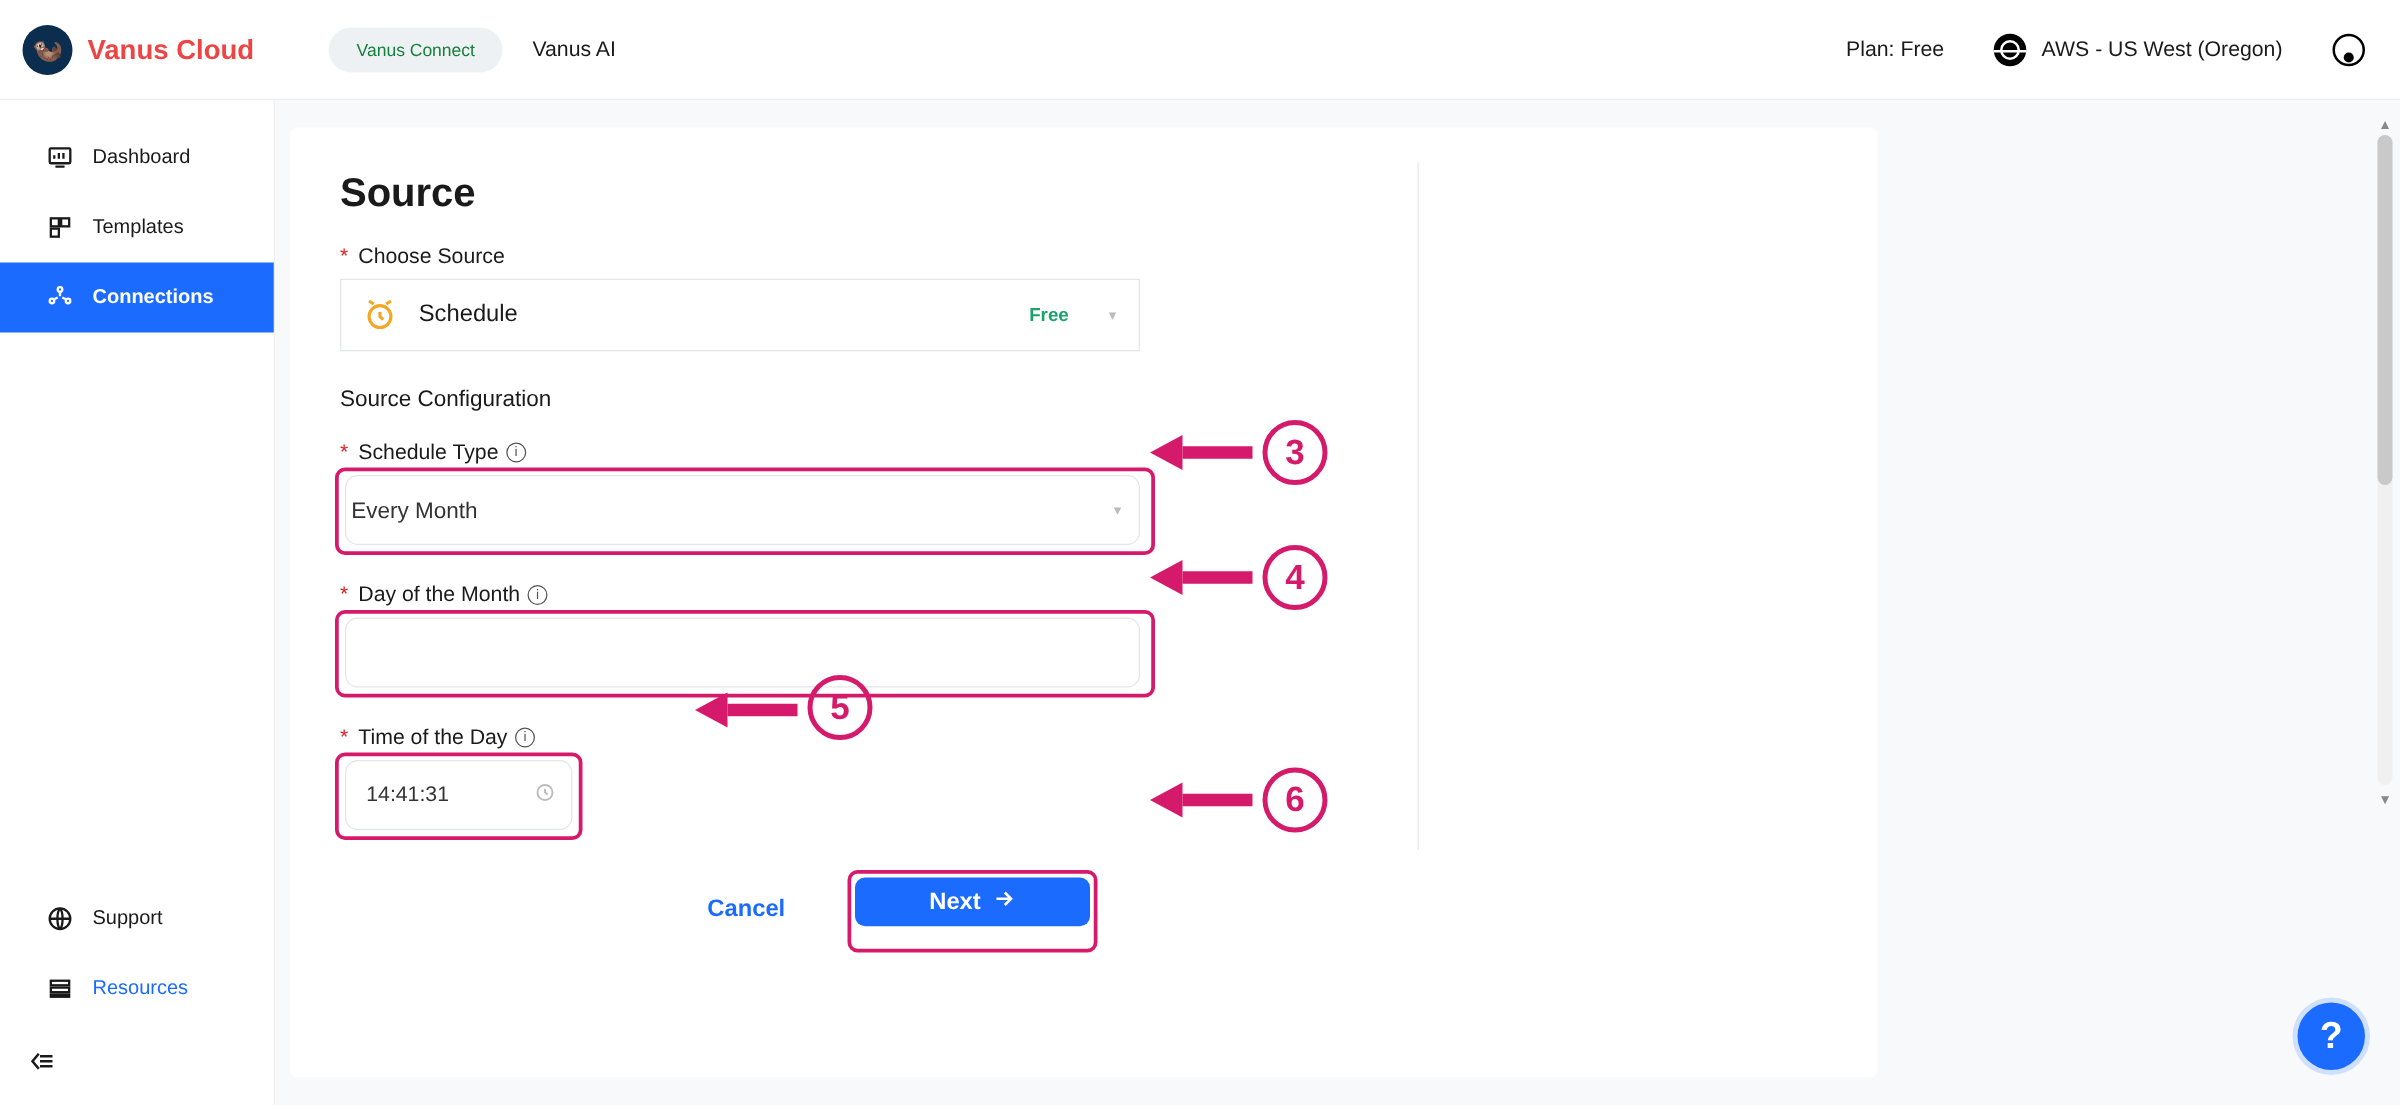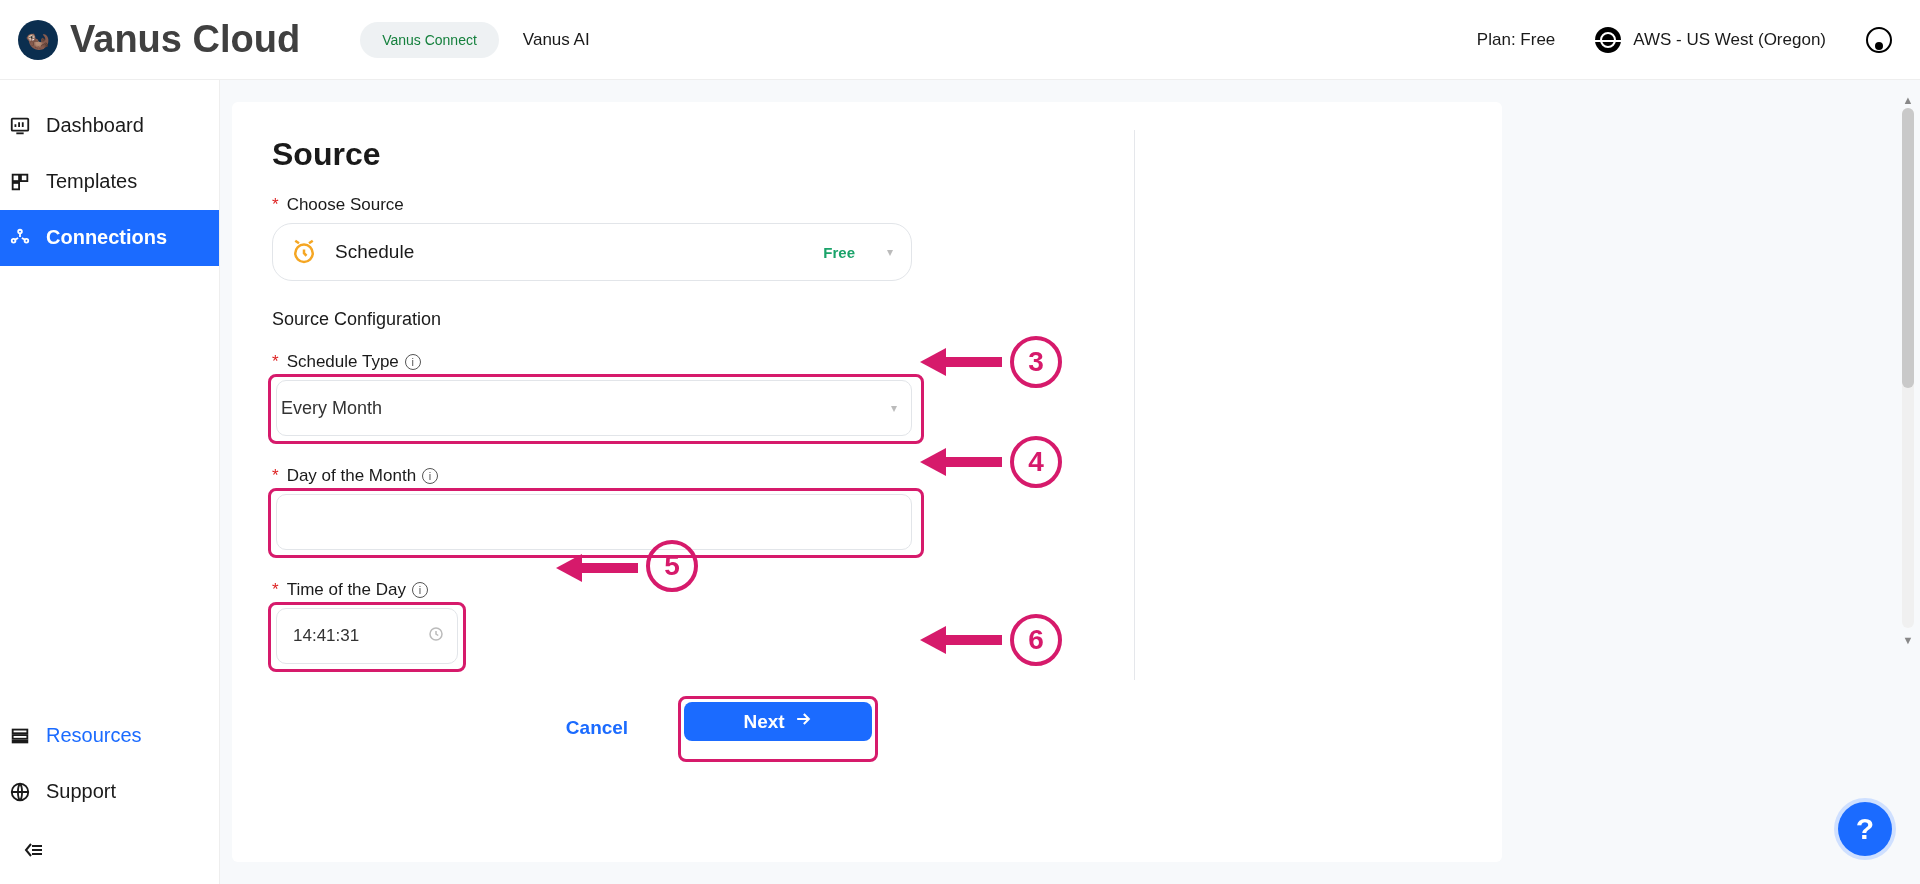--- a/index.html
+++ b/index.html
@@ -2,53 +2,53 @@
 <html><head>
   <meta charset="utf-8">
   <style>
     * { box-sizing:border-box; margin:0; padding:0; font-family:'Segoe UI',Arial,sans-serif; }
     body { width:1920px; height:884px; background:#fff; overflow:hidden; position:relative; }
 
     
     .hdr { height:80px; width:100%; display:flex; align-items:center; padding:0 28px 0 18px; border-bottom:1px solid #eee; position:relative; z-index:5; }
     .logo-wrap { display:flex; align-items:center; gap:12px; margin-right:60px; }
     .logo-badge { width:40px; height:40px; border-radius:50%; background:#0b2e4f; display:flex; align-items:center; justify-content:center; color:#fff; font-size:20px; }
-    .logo-text { font-size:38px; font-weight:800; color:#404040; }
+    .logo-text { font-size:22px; font-weight:800; color:#ef4444; }
     .nav-pill { background:#eef1f3; border-radius:24px; padding:10px 22px; font-size:14px; color:#15803d; margin-right:24px; cursor:pointer; }
     .nav-link { font-size:17px; color:#1a1a1a; cursor:pointer; }
     .hdr-right { margin-left:auto; display:flex; align-items:center; gap:40px; font-size:17px; color:#1a1a1a; }
     .region { display:flex; align-items:center; gap:12px; cursor:pointer; }
     .globe { width:26px; height:26px; border-radius:50%; background:#000; position:relative; }
     .globe::before { content:""; position:absolute; inset:5px; border-radius:50%; border:2px solid #fff; }
     .globe::after { content:""; position:absolute; left:0; right:0; top:50%; height:2px; background:#fff; }
     .avatar { width:26px; height:26px; border-radius:50%; border:2.5px solid #000; display:flex; align-items:flex-end; justify-content:center; overflow:hidden; cursor:pointer; }
     .avatar::before { content:""; width:8px; height:8px; border-radius:50%; background:#000; margin-bottom:1px; }
     .avatar::after { content:""; position:absolute; }
 
     
     .sidebar { position:absolute; top:80px; left:0; width:220px; bottom:0; background:#fff; border-right:1px solid #eee; display:flex; flex-direction:column; padding-top:18px; }
-    .sb-item { display:flex; align-items:flex-start; gap:14px; padding:16px 8px; font-size:20px; color:#1a1a1a; cursor:pointer; }
+    .sb-item { display:flex; align-items:center; gap:14px; padding:16px 36px; font-size:16px; color:#1a1a1a; cursor:pointer; }
     .sb-item.active { background:#1b6bff; color:#fff; font-weight:700; }
     .sb-item.link { color:#1b6bff; }
     .sb-icon { width:24px; height:24px; flex:none; display:flex; align-items:center; justify-content:center; }
     .sb-spacer { flex:1; }
     .sb-collapse { padding:18px 22px; cursor:pointer; }
 
     
     .content { position:absolute; top:80px; left:220px; right:0; bottom:0; background:#f7f9fb; }
     .panel { position:absolute; top:22px; left:12px; width:1270px; height:760px; background:#fff; border-radius:6px; padding:34px 0 0 0; }
     .vline { position:absolute; top:28px; left:902px; width:1px; height:550px; background:#e5e7eb; }
 
     .section-title { font-size:32px; font-weight:800; color:#1a1a1a; margin-left:40px; margin-bottom:22px; }
     .form { margin-left:40px; width:840px; }
     .label { font-size:17px; color:#1a1a1a; display:flex; align-items:center; gap:6px; margin-bottom:8px; }
     .req { color:#d22; margin-right:2px; }
     .info-ic { width:16px; height:16px; border:1.5px solid #555; border-radius:50%; display:inline-flex; align-items:center; justify-content:center; font-size:11px; color:#555; line-height:1; }
 
-    .src-select { width:640px; height:58px; border:1px solid #e2e5e9; border-radius:20px; display:flex; align-items:center; padding:0 44px 0 16px; gap:16px; position:relative; margin-bottom:28px; cursor:pointer; }
+    .src-select { width:640px; height:58px; border:1px solid #e2e5e9; border-radius:0; display:flex; align-items:center; padding:0 44px 0 16px; gap:16px; position:relative; margin-bottom:28px; cursor:pointer; }
     .clock-ic { width:30px; height:30px; color:#f5a623; }
     .src-name { font-size:19px; color:#1a1a1a; }
     .free { position:absolute; right:56px; color:#1aa36a; font-weight:700; font-size:15px; }
     .chev { position:absolute; right:18px; color:#bbb; font-size:12px; }
 
     .cfg-head { font-size:18px; color:#1a1a1a; margin-bottom:22px; }
 
     .sel-box { width:636px; height:56px; border:1px solid #e2e5e9; border-radius:10px; display:flex; align-items:center; padding:0 40px 0 4px; font-size:18px; color:#333; position:relative; cursor:pointer; background:#fff; }
     .sel-box .chev { right:14px; }
 
@@ -126,38 +126,38 @@
           <circle cx="5" cy="15" r="2"></circle>
           <circle cx="19" cy="15" r="2"></circle>
           <path d="M12 7v4M10 12l-4 2M14 12l4 2"></path>
         </svg>
     </span>
     <span>Connections</span>
   </div>
 
   <div class="sb-spacer"></div>
 
+  <div class="sb-item">
+    <span class="sb-icon">
+      <svg viewBox="0 0 24 24" width="22" height="22" fill="none" stroke="currentColor" stroke-width="2">
+          <circle cx="12" cy="12" r="9"></circle>
+          <path d="M3 12h18M12 3c3 3 3 15 0 18M12 3c-3 3-3 15 0 18"></path>
+        </svg>
+    </span>
+    <span>Support</span>
+  </div>
   <div class="sb-item link">
     <span class="sb-icon" style="color:#1a1a1a">
       <svg viewBox="0 0 24 24" width="22" height="22" fill="none" stroke="currentColor" stroke-width="2">
           <rect x="4" y="5" width="16" height="4"></rect>
           <rect x="4" y="11" width="16" height="4"></rect>
           <rect x="4" y="17" width="16" height="2"></rect>
         </svg>
     </span>
     <span>Resources</span>
-  </div>
-  <div class="sb-item">
-    <span class="sb-icon">
-      <svg viewBox="0 0 24 24" width="22" height="22" fill="none" stroke="currentColor" stroke-width="2">
-          <circle cx="12" cy="12" r="9"></circle>
-          <path d="M3 12h18M12 3c3 3 3 15 0 18M12 3c-3 3-3 15 0 18"></path>
-        </svg>
-    </span>
-    <span>Support</span>
   </div>
 
   <div class="sb-collapse">
     <svg viewBox="0 0 24 24" width="24" height="24" fill="none" stroke="#1a1a1a" stroke-width="2">
         <path d="M9 6l-5 6 5 6"></path>
         <path d="M10 8h10M10 12h10M10 16h10"></path>
       </svg>
   </div>
 </div>
 

